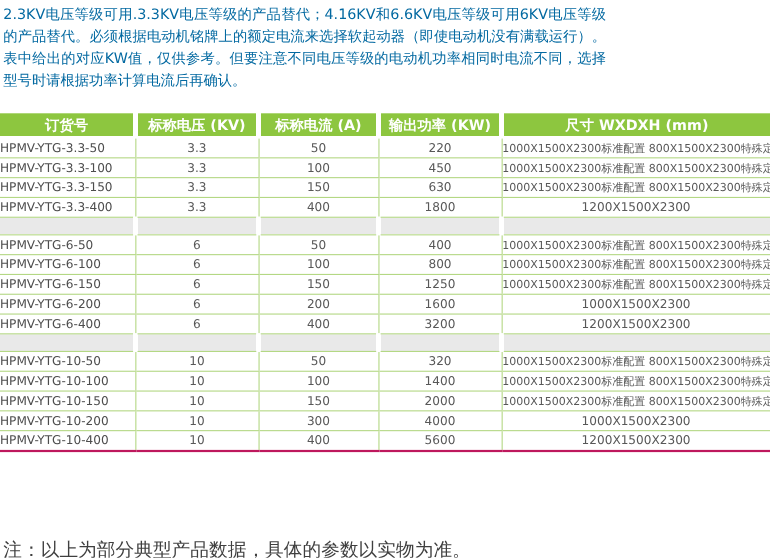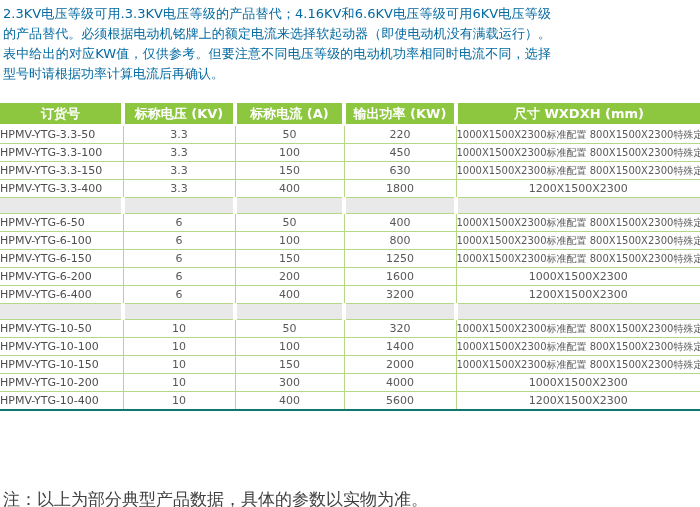--- a/index.html
+++ b/index.html
@@ -37,21 +37,21 @@
   td:first-child{
     border-left:none;text-align:left;color:#4d4d4d;
   }
   td.dims-long{font-size:10px;}
   tr.sep td{
     background:#e9e9e9;height:15px;
     border-left:4px solid #ffffff;
     border-bottom:1px solid #b4d884;
   }
   tr.sep td:first-child{border-left:none;}
-  tr.last-row td{border-bottom:2px solid #0f766e;}
+  tr.last-row td{border-bottom:2px solid #be185d;}
   .note{
     position:absolute;left:3px;top:488px;
     font-size:17px;color:#3f3f3f;white-space:nowrap;
   }
 </style>
 </head>
 <body>
 
 <div class="intro">2.3KV电压等级可用.3.3KV电压等级的产品替代；4.16KV和6.6KV电压等级可用6KV电压等级的产品替代。必须根据电动机铭牌上的额定电流来选择软起动器（即使电动机没有满载运行）。表中给出的对应KW值，仅供参考。但要注意不同电压等级的电动机功率相同时电流不同，选择型号时请根据功率计算电流后再确认。</div>
 

